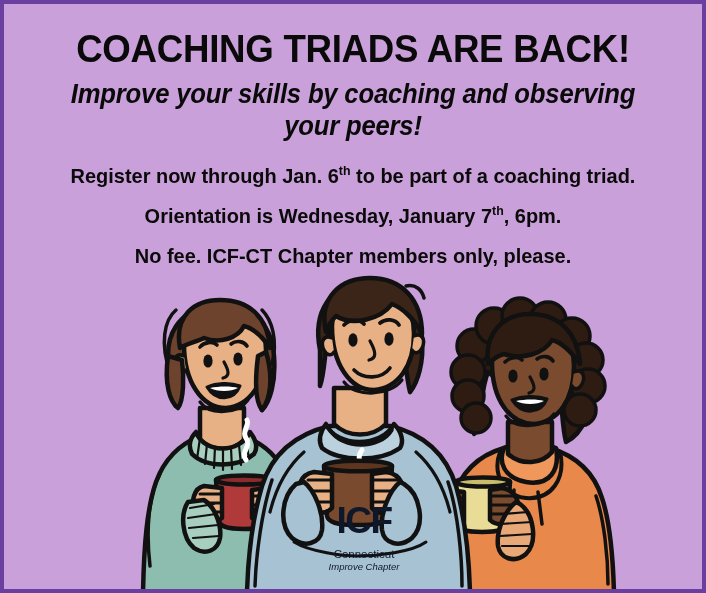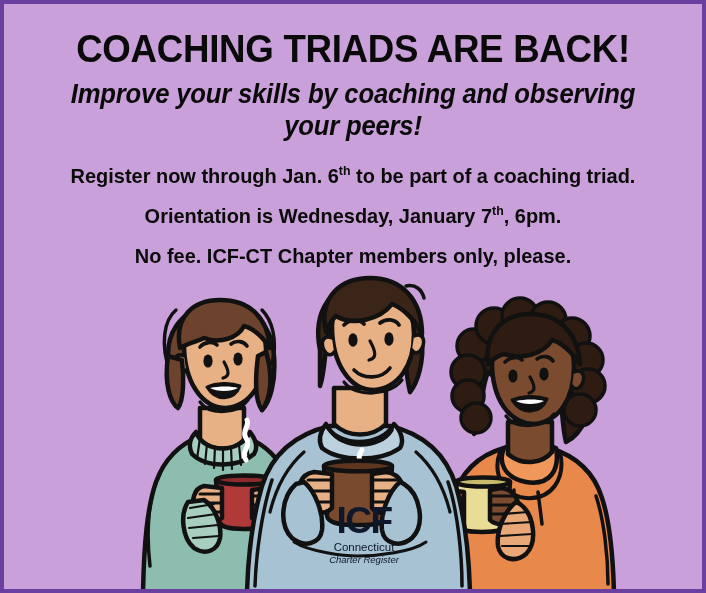--- a/index.html
+++ b/index.html
@@ -86,21 +86,21 @@
     font-weight: bold;
     font-size: 37px;
     line-height: 0.92;
     letter-spacing: -1.5px;
   }
   .logo-state {
     font-family: "Liberation Sans", sans-serif;
     font-weight: normal;
     font-size: 11.5px;
     line-height: 1.25;
-    margin-top: 2px;
+    margin-top: 9px;
   }
   .logo-sub {
     font-family: "Liberation Sans", sans-serif;
     font-style: italic;
     font-size: 9.5px;
     line-height: 1.25;
   }
 </style>
 </head>
 <body>
@@ -388,21 +388,21 @@
 
       <g stroke-width="3" fill="none">
         <path d="M290 538 C 306 548 340 552 354 552 C 374 552 408 548 422 538"></path>
       </g>
     </g>
   </svg>
 
   <div class="logo-wrap">
     <div class="logo-icf">ICF</div>
     <div class="logo-state">Connecticut</div>
-    <div class="logo-sub">Charter Register</div>
+    <div class="logo-sub">Improve Chapter</div>
   </div>
 
   <div class="text-block">
     <div class="headline">COACHING TRIADS ARE BACK!</div>
     <div class="subhead">Improve your skills by coaching and observing your peers!</div>
 
     <div class="bodyline l1">
       <span>Register now through Jan. 6</span><sup>th</sup><span> to be part of a coaching triad.</span>
     </div>
 

